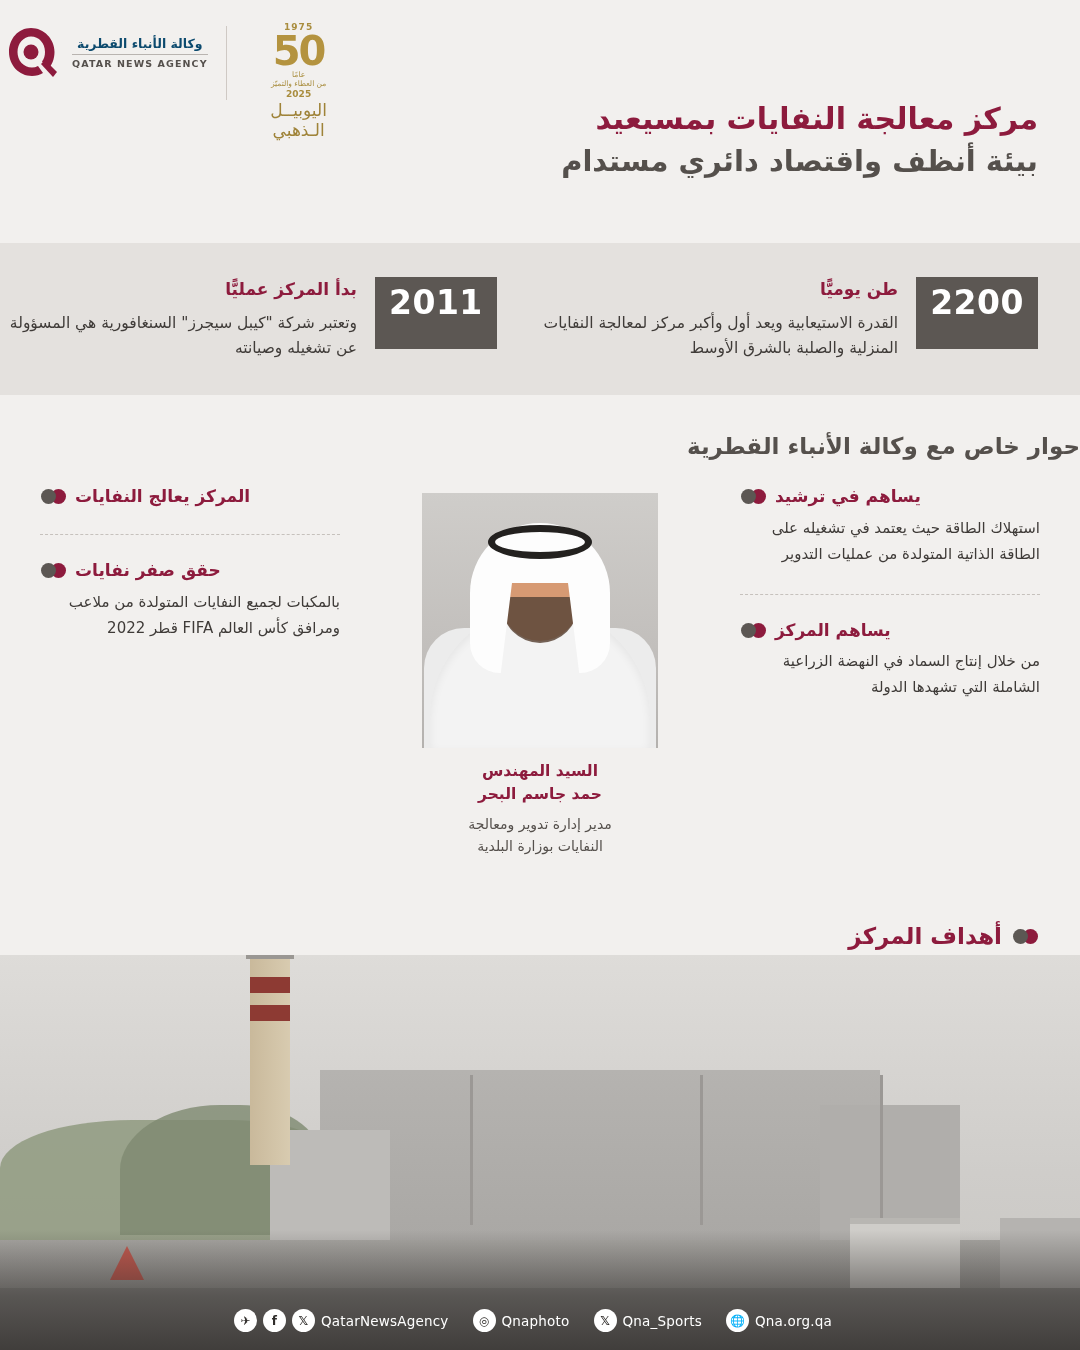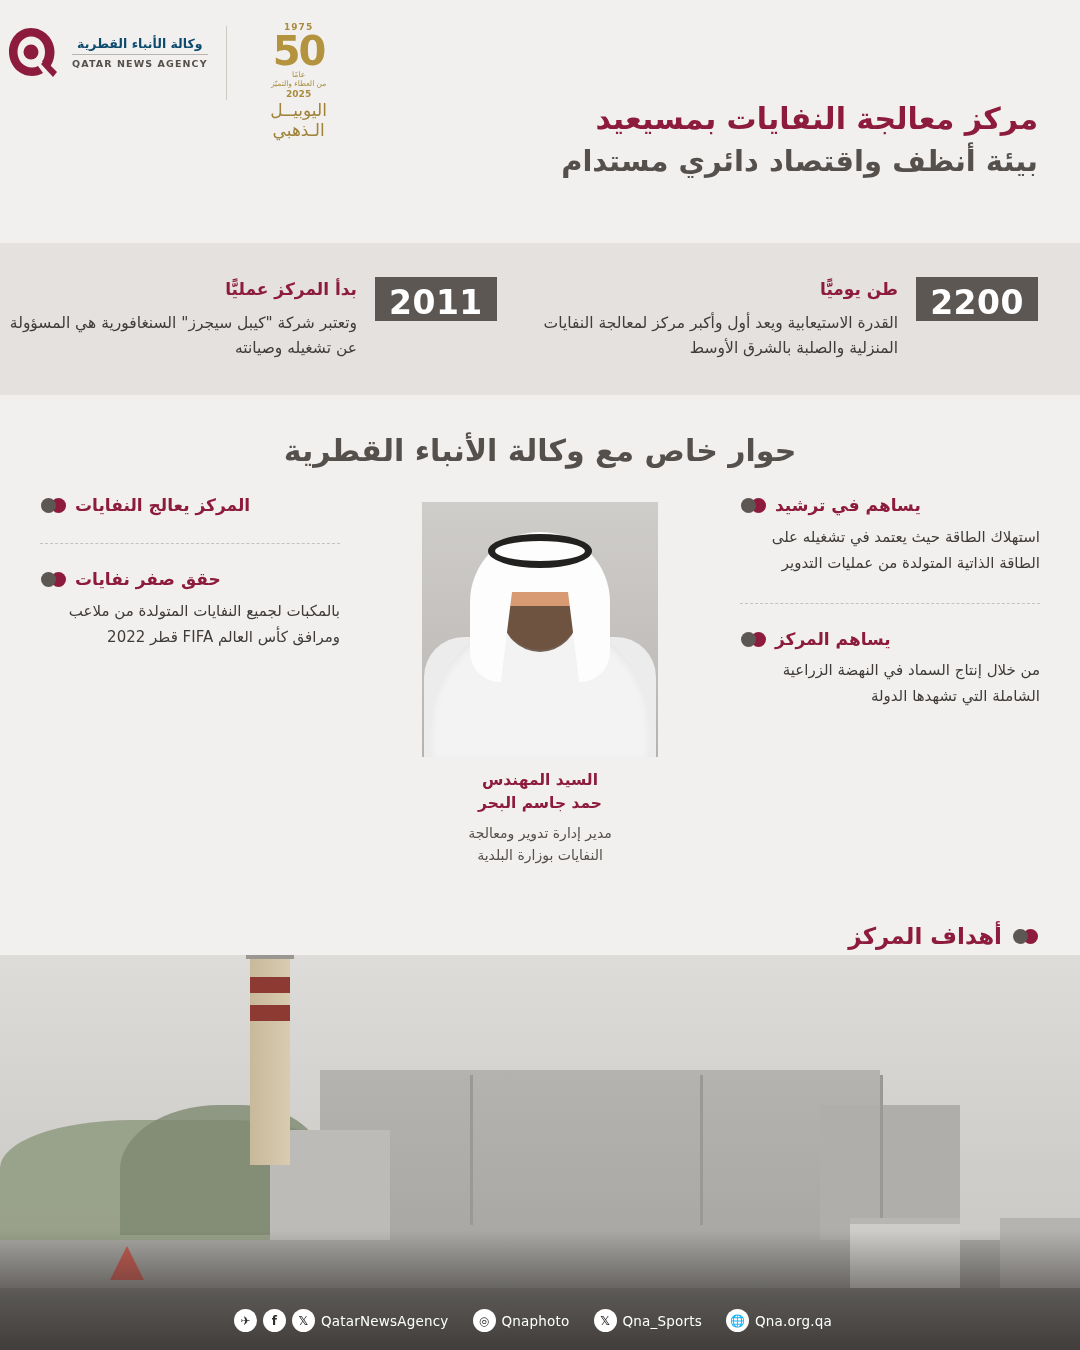--- a/index.html
+++ b/index.html
@@ -98,21 +98,21 @@
     align-items: flex-start;
     gap: 18px;
     direction: rtl;
   }
   .stat-a { width: 54%; padding-right: 42px; }
   .stat-b { width: 46%; padding-right: 0px; }
   .badge {
     background: #5c5753;
     color: #ffffff;
     font-size: 33px; font-weight: bold;
-    padding: 8px 14px 0;
+    padding: 8px 14px 28px;
     min-width: 104px;
     text-align: center;
     line-height: 1.1;
     letter-spacing: .5px;
     flex: none;
   }
   .stat-txt { text-align: right; direction: rtl; padding-top: 2px; }
   .stat-head {
     font-size: 17px; font-weight: bold; color: #8d1b3d; margin-bottom: 12px;
   }
@@ -120,22 +120,22 @@
     font-size: 15.5px; color: #3f3b38; line-height: 1.62;
   }
 
   
   .interview {
     position: relative;
     height: 510px;
     background: #f2f0ee;
   }
   .iv-title {
-    text-align: center;
-    font-size: 30px; font-weight: bold; color: #55504c;
+    text-align: right;
+    font-size: 23px; font-weight: bold; color: #55504c;
     padding-top: 38px;
   }
   .iv-grid {
     position: relative;
     margin-top: 26px;
     display: flex;
     flex-direction: row;
     justify-content: space-between;
     padding: 0 40px;
   }

